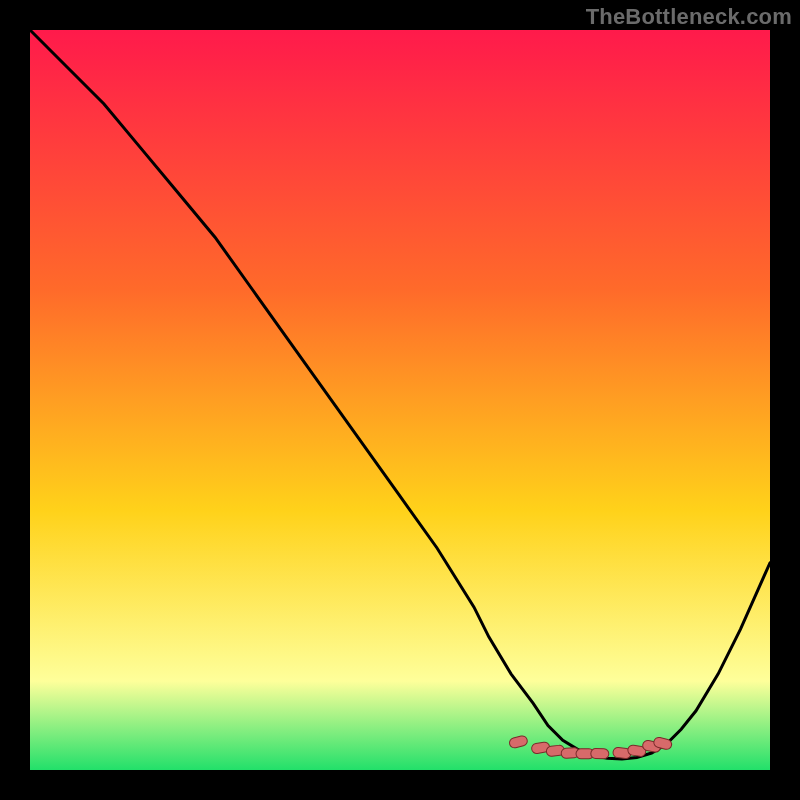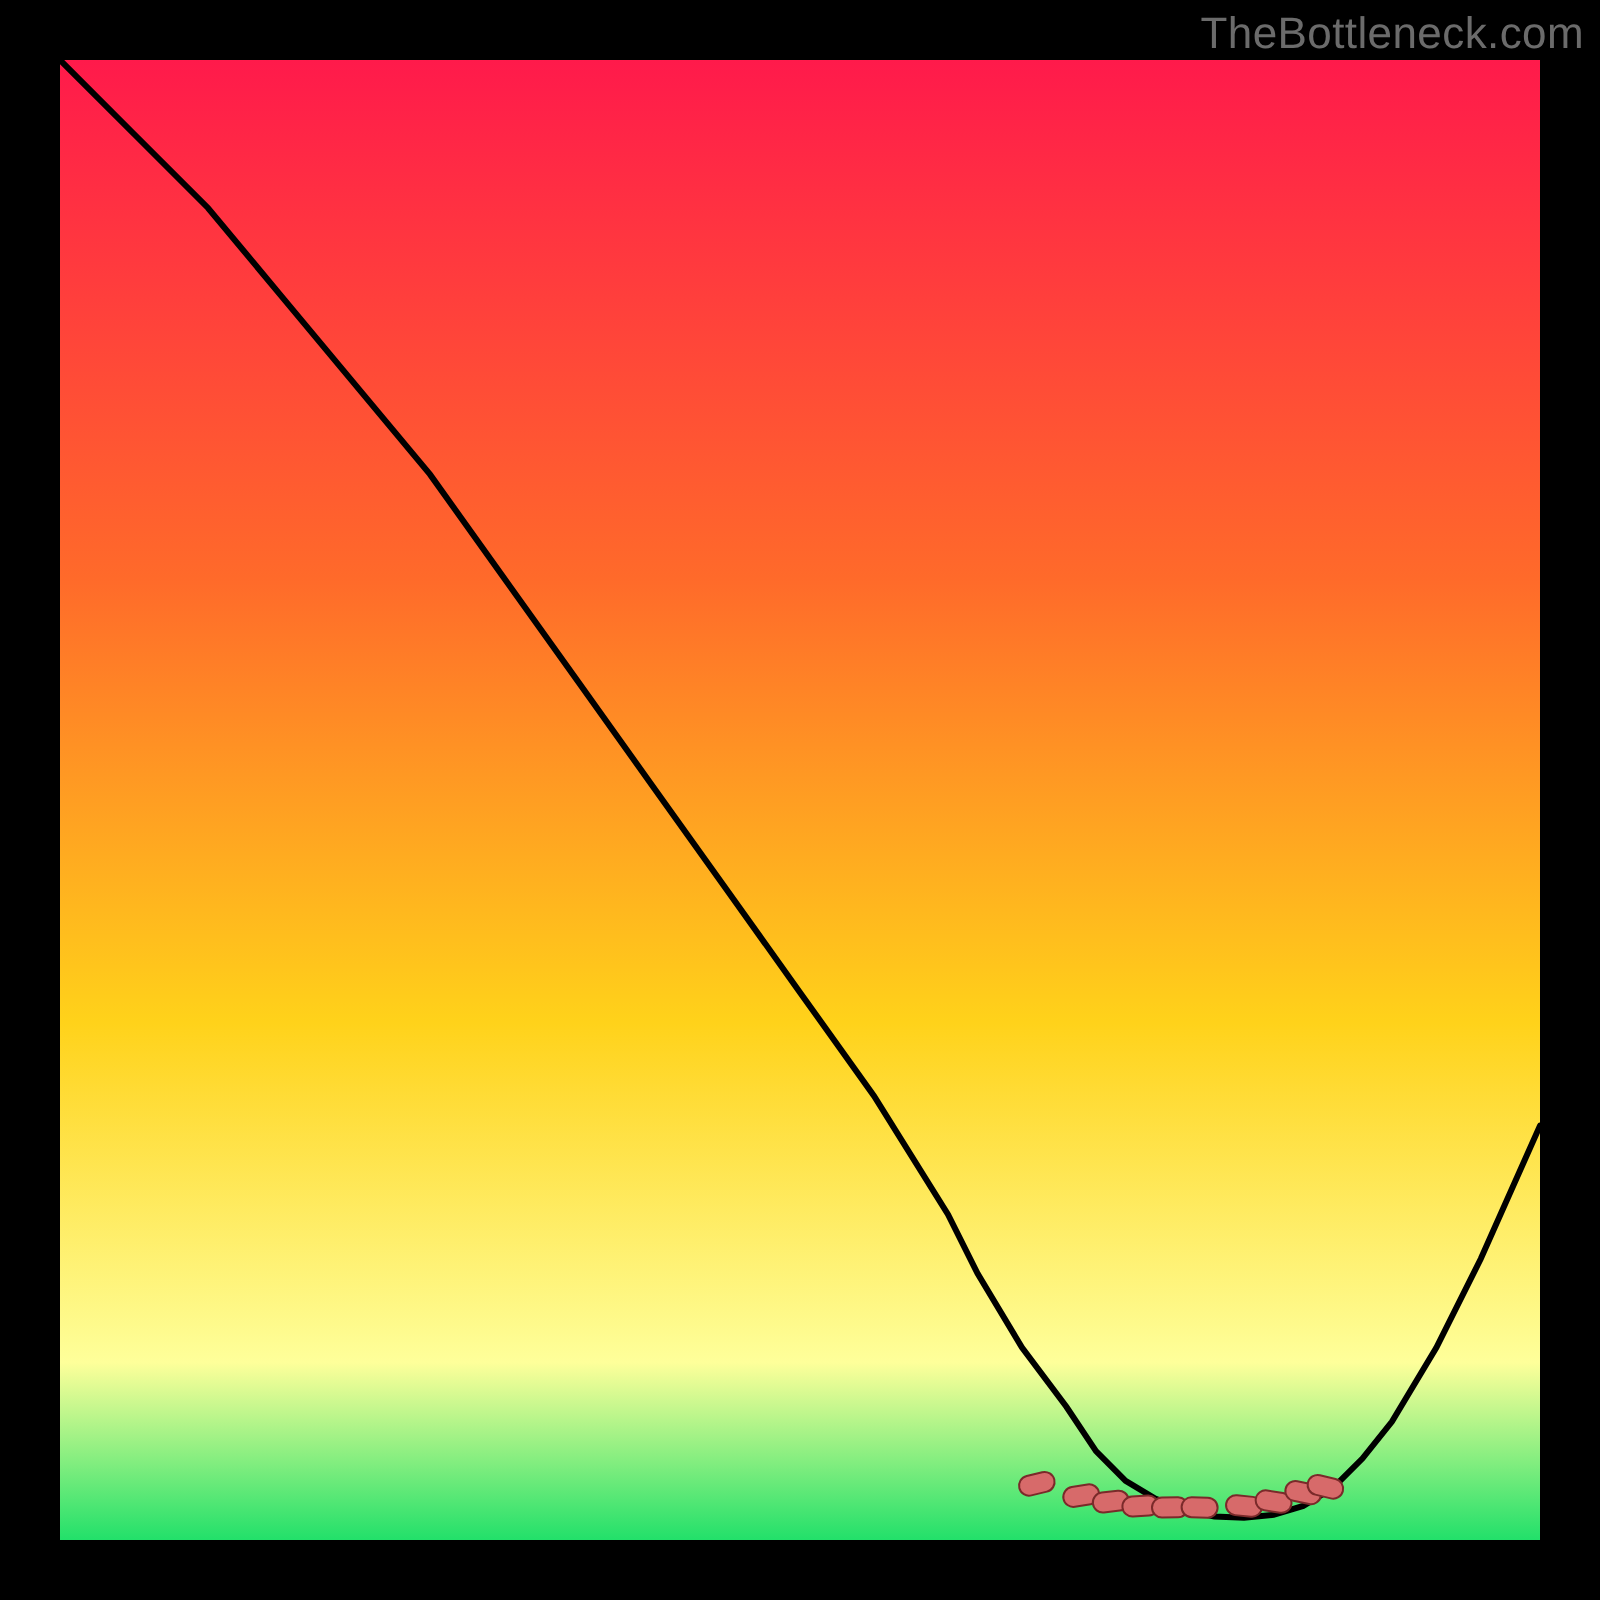--- a/index.html
+++ b/index.html
@@ -22,21 +22,21 @@
     left: 30px;
     top: 30px;
     width: 740px;
     height: 740px;
   }
   .watermark {
     position: absolute;
     top: 4px;
     right: 8px;
     font-size: 22px;
-    font-weight: normal;
+    font-weight: bold;
     color: #6b6b6b;
     letter-spacing: 0.2px;
   }
   svg { display: block; }
 </style>
 </head>
 <body>
 
 <div class="frame">
   <div class="watermark">TheBottleneck.com</div>

